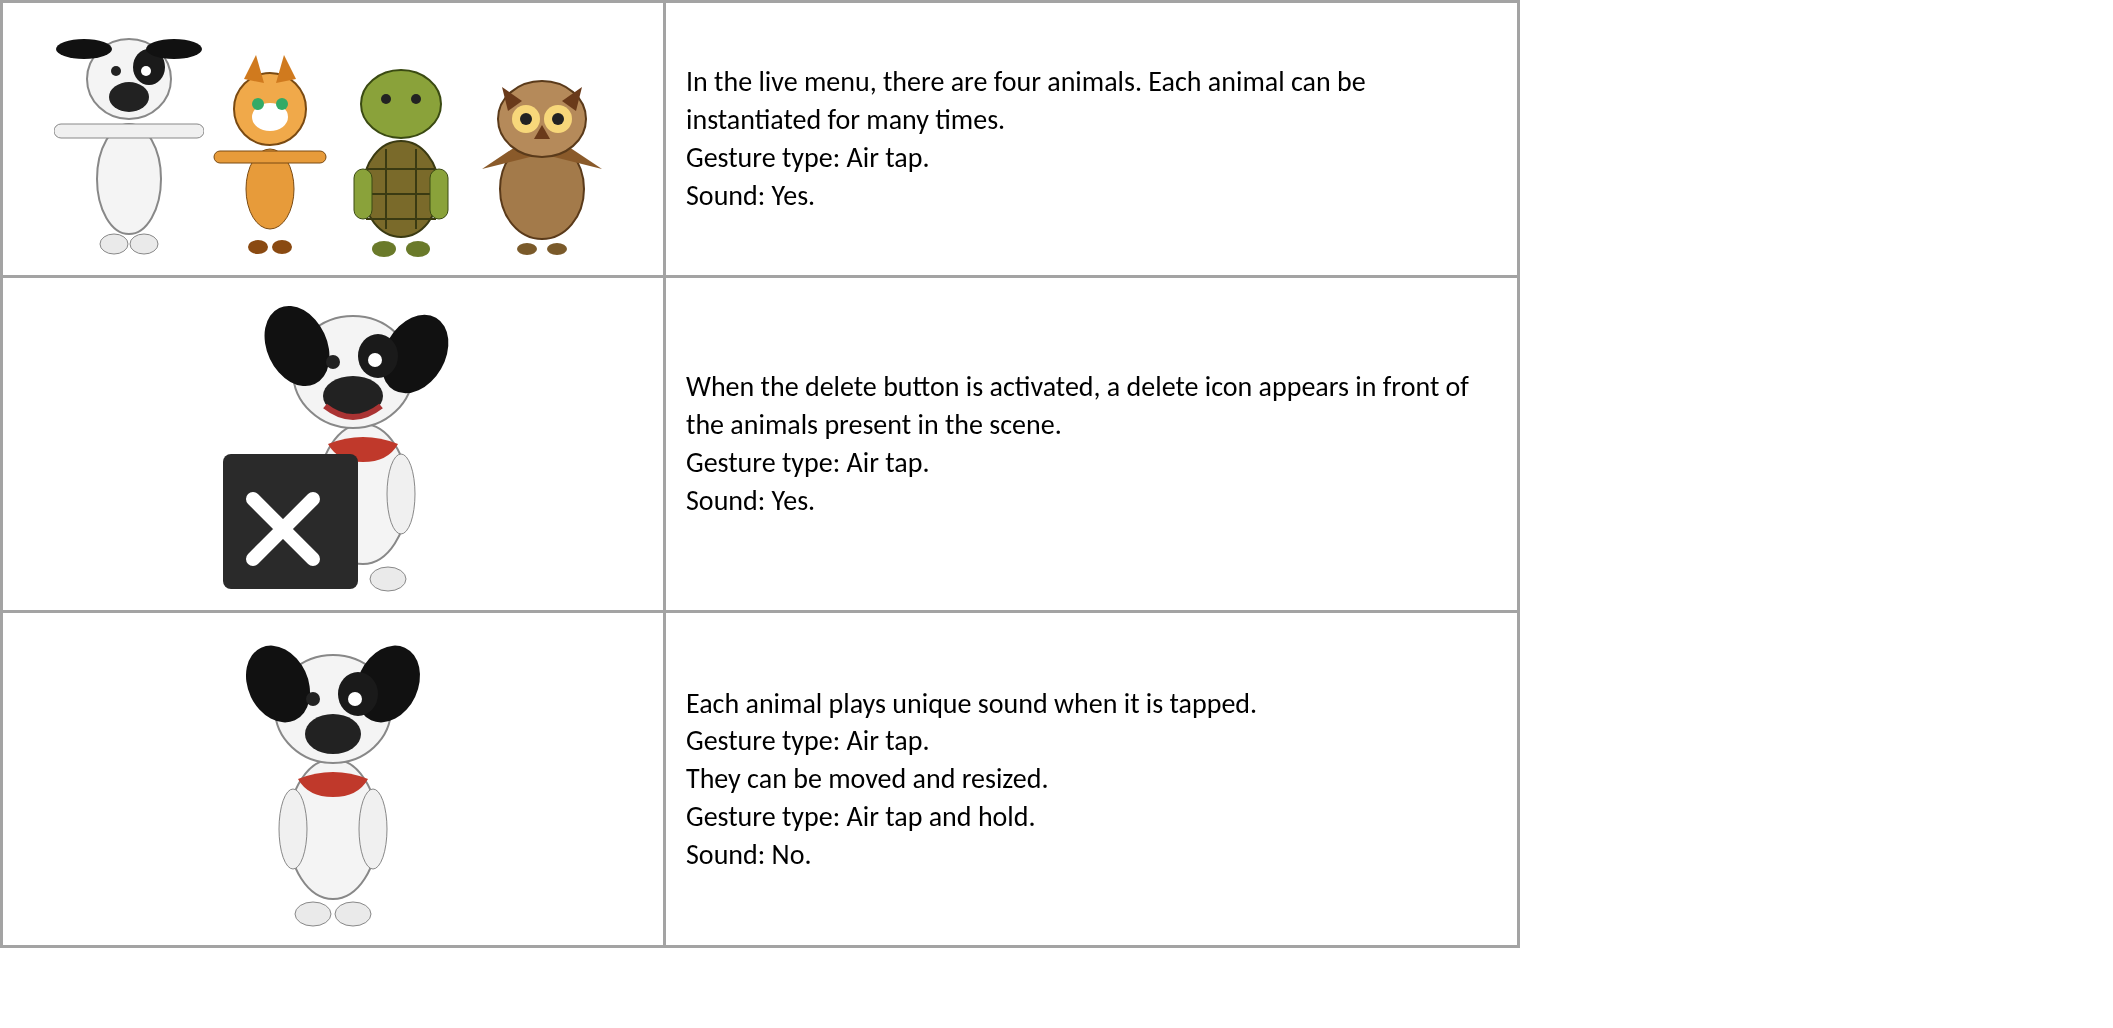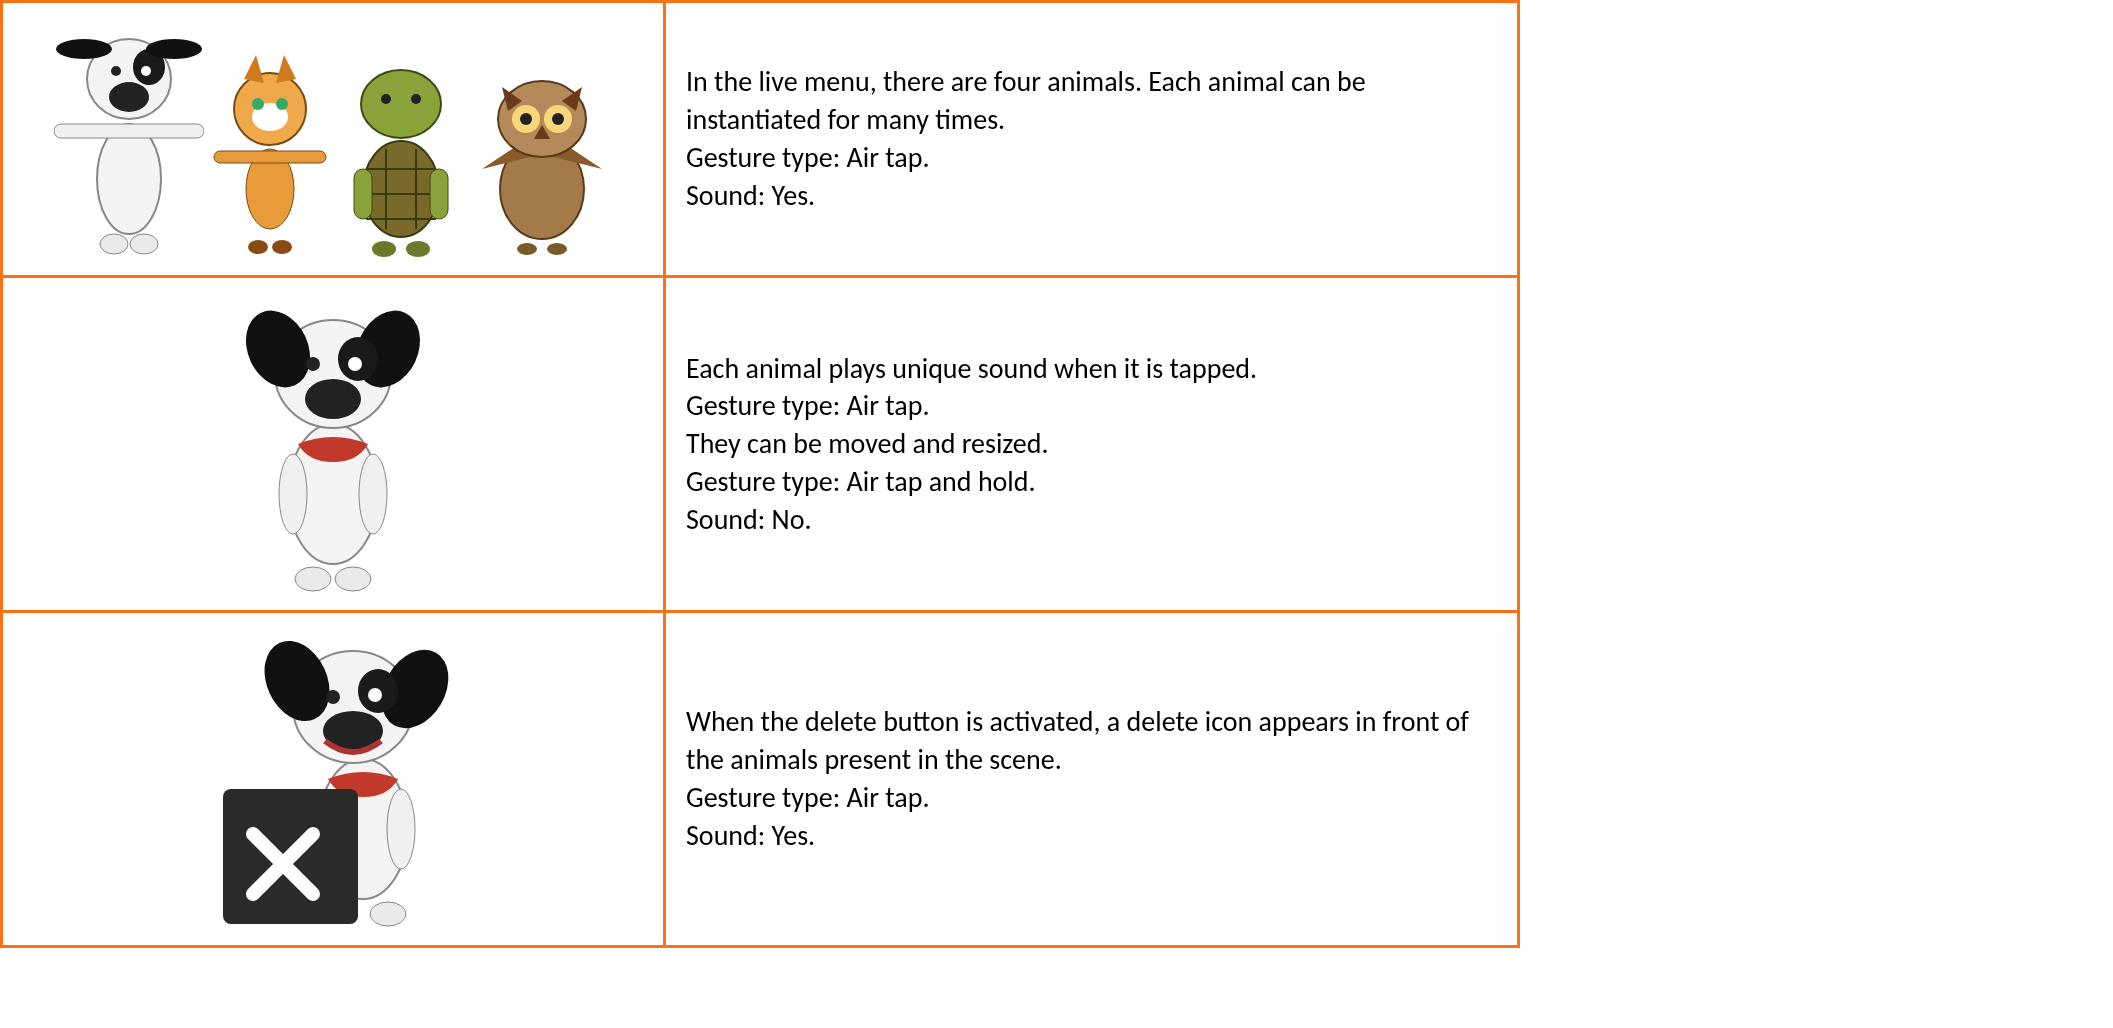--- a/index.html
+++ b/index.html
@@ -9,21 +9,21 @@
     font-size: 28px;
     background: #fff;
     width: 2113px;
   }
   table.main {
     border-collapse: collapse;
     width: 1520px;
     margin: 0;
   }
   table.main td {
-    border: 3px solid #f97316;
+    border: 3px solid #a3a3a3;
     vertical-align: middle;
     padding: 16px 20px;
   }
   td.imgcell {
     width: 620px;
     text-align: center;
     vertical-align: middle;
   }
   td.txtcell {
     line-height: 1.35;
@@ -108,47 +108,20 @@
     </td>
     <td class="txtcell">
       <div>In the live menu, there are four animals. Each animal can be instantiated for many times.</div>
       <div><b>Gesture type:</b><span> Air tap.</span></div>
       <div><b>Sound:</b><span> Yes.</span></div>
     </td>
   </tr>
 
   <tr>
     <td class="imgcell">
-      <svg class="animal" width="220" height="300" viewBox="0 0 220 300" style="margin:auto">
-        <ellipse cx="110" cy="200" rx="45" ry="70" fill="#f4f4f4" stroke="#888" stroke-width="2"></ellipse>
-        <ellipse cx="70" cy="200" rx="14" ry="40" fill="#f0f0f0" stroke="#888"></ellipse>
-        <ellipse cx="150" cy="200" rx="14" ry="40" fill="#f0f0f0" stroke="#888"></ellipse>
-        <path d="M75 150 q35 -14 70 0 q-10 18 -35 18 q-25 0 -35 -18" fill="#c0392b"></path>
-        <ellipse cx="110" cy="80" rx="58" ry="54" fill="#f4f4f4" stroke="#888" stroke-width="2"></ellipse>
-        <ellipse cx="55" cy="55" rx="30" ry="40" fill="#111" transform="rotate(-25 55 55)"></ellipse>
-        <ellipse cx="165" cy="55" rx="30" ry="40" fill="#111" transform="rotate(25 165 55)"></ellipse>
-        <ellipse cx="135" cy="65" rx="20" ry="22" fill="#1a1a1a"></ellipse>
-        <circle cx="90" cy="70" r="7" fill="#222"></circle>
-        <circle cx="132" cy="70" r="7" fill="#fff"></circle>
-        <ellipse cx="110" cy="105" rx="28" ry="20" fill="#222"></ellipse>
-        <ellipse cx="90" cy="285" rx="18" ry="12" fill="#eaeaea" stroke="#888"></ellipse>
-        <ellipse cx="130" cy="285" rx="18" ry="12" fill="#eaeaea" stroke="#888"></ellipse>
-      </svg>
-    </td>
-    <td class="txtcell">
-      <div>Each animal plays unique sound when it is tapped.</div>
-      <div><b>Gesture type:</b><span> Air tap.</span></div>
-      <div>They can be moved and resized.</div>
-      <div><b>Gesture type:</b><span> Air tap and hold.</span></div>
-      <div><b>Sound:</b><span> No.</span></div>
-    </td>
-  </tr>
-
-  <tr>
-    <td class="imgcell">
       <svg class="animal" width="280" height="300" viewBox="0 0 280 300" style="margin:auto">
 
         <ellipse cx="170" cy="200" rx="45" ry="70" fill="#f4f4f4" stroke="#888" stroke-width="2"></ellipse>
         <ellipse cx="208" cy="200" rx="14" ry="40" fill="#f0f0f0" stroke="#888"></ellipse>
         <path d="M135 150 q35 -14 70 0 q-10 18 -35 18 q-25 0 -35 -18" fill="#c0392b"></path>
         <ellipse cx="160" cy="78" rx="60" ry="56" fill="#f4f4f4" stroke="#888" stroke-width="2"></ellipse>
         <ellipse cx="104" cy="52" rx="30" ry="42" fill="#111" transform="rotate(-25 104 52)"></ellipse>
         <ellipse cx="222" cy="60" rx="30" ry="42" fill="#111" transform="rotate(30 222 60)"></ellipse>
         <ellipse cx="185" cy="62" rx="20" ry="22" fill="#1a1a1a"></ellipse>
         <circle cx="140" cy="68" r="7" fill="#222"></circle>
@@ -160,14 +133,41 @@
         <rect x="30" y="160" width="135" height="135" rx="8" fill="#2a2a2a"></rect>
         <path d="M60 205 L120 265 M120 205 L60 265" stroke="#fff" stroke-width="14" stroke-linecap="round"></path>
       </svg>
     </td>
     <td class="txtcell">
       <div>When the delete button is activated, a delete icon appears in front of the animals present in the scene.</div>
       <div><b>Gesture type:</b><span> Air tap.</span></div>
       <div><b>Sound:</b><span> Yes.</span></div>
     </td>
   </tr>
+
+  <tr>
+    <td class="imgcell">
+      <svg class="animal" width="220" height="300" viewBox="0 0 220 300" style="margin:auto">
+        <ellipse cx="110" cy="200" rx="45" ry="70" fill="#f4f4f4" stroke="#888" stroke-width="2"></ellipse>
+        <ellipse cx="70" cy="200" rx="14" ry="40" fill="#f0f0f0" stroke="#888"></ellipse>
+        <ellipse cx="150" cy="200" rx="14" ry="40" fill="#f0f0f0" stroke="#888"></ellipse>
+        <path d="M75 150 q35 -14 70 0 q-10 18 -35 18 q-25 0 -35 -18" fill="#c0392b"></path>
+        <ellipse cx="110" cy="80" rx="58" ry="54" fill="#f4f4f4" stroke="#888" stroke-width="2"></ellipse>
+        <ellipse cx="55" cy="55" rx="30" ry="40" fill="#111" transform="rotate(-25 55 55)"></ellipse>
+        <ellipse cx="165" cy="55" rx="30" ry="40" fill="#111" transform="rotate(25 165 55)"></ellipse>
+        <ellipse cx="135" cy="65" rx="20" ry="22" fill="#1a1a1a"></ellipse>
+        <circle cx="90" cy="70" r="7" fill="#222"></circle>
+        <circle cx="132" cy="70" r="7" fill="#fff"></circle>
+        <ellipse cx="110" cy="105" rx="28" ry="20" fill="#222"></ellipse>
+        <ellipse cx="90" cy="285" rx="18" ry="12" fill="#eaeaea" stroke="#888"></ellipse>
+        <ellipse cx="130" cy="285" rx="18" ry="12" fill="#eaeaea" stroke="#888"></ellipse>
+      </svg>
+    </td>
+    <td class="txtcell">
+      <div>Each animal plays unique sound when it is tapped.</div>
+      <div><b>Gesture type:</b><span> Air tap.</span></div>
+      <div>They can be moved and resized.</div>
+      <div><b>Gesture type:</b><span> Air tap and hold.</span></div>
+      <div><b>Sound:</b><span> No.</span></div>
+    </td>
+  </tr>
 </tbody>
   </table>
 
 </body></html>

